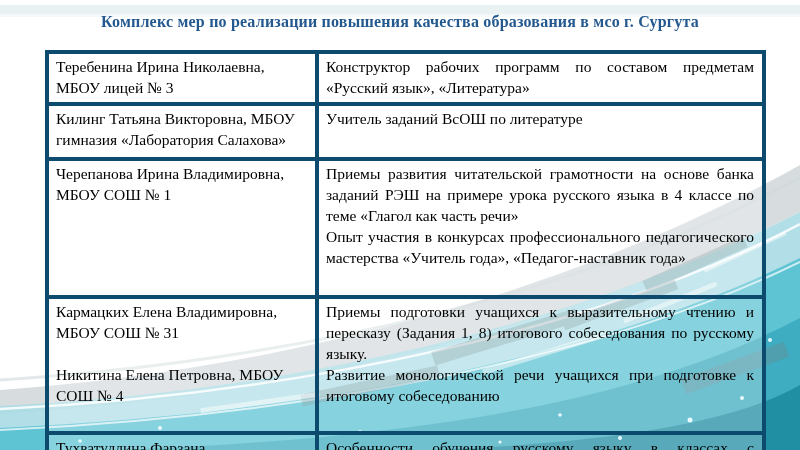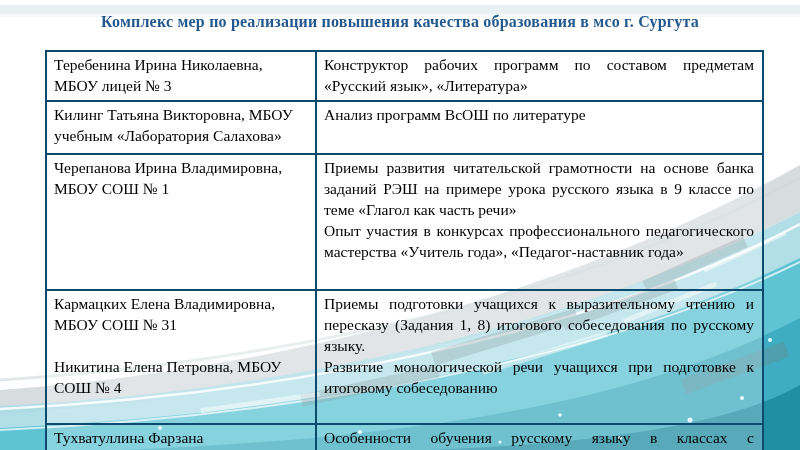--- a/index.html
+++ b/index.html
@@ -36,21 +36,21 @@
     left: 45px;
     top: 50px;
     width: 717px;
     border-collapse: collapse;
     table-layout: fixed;
     z-index: 2;
   }
   table.program-table col.c1 { width: 270px; }
   table.program-table col.c2 { width: 447px; }
   table.program-table td {
-    border: 2px solid #0c4a6e;
+    border: 4px solid #0c4a6e;
     vertical-align: top;
     padding: 2px 8px 2px 7px;
     font-size: 15.5px;
     line-height: 21px;
     color: #000000;
     white-space: pre-line;
     background: rgba(255,255,255,0.25);
     overflow: hidden;
   }
   table.program-table td.topic { text-align: justify; }
@@ -112,26 +112,26 @@
     <colgroup>
       <col class="c1">
       <col class="c2">
     </colgroup>
     <tbody>
         <tr>
           <td class="presenter">Теребенина Ирина Николаевна, МБОУ лицей № 3</td>
           <td class="topic">Конструктор рабочих программ по составом предметам «Русский язык», «Литература»</td>
         </tr>
         <tr>
-          <td class="presenter">Килинг Татьяна Викторовна, МБОУ учебным «Лаборатория Салахова»</td>
-          <td class="topic">Анализ программ ВсОШ по литературе</td>
+          <td class="presenter">Килинг Татьяна Викторовна, МБОУ гимназия «Лаборатория Салахова»</td>
+          <td class="topic">Учитель заданий ВсОШ по литературе</td>
         </tr>
         <tr>
           <td class="presenter">Черепанова Ирина Владимировна, МБОУ СОШ № 1</td>
-          <td class="topic">Приемы развития читательской грамотности на основе банка заданий РЭШ на примере урока русского языка в 9 классе по теме «Глагол как часть речи»
+          <td class="topic">Приемы развития читательской грамотности на основе банка заданий РЭШ на примере урока русского языка в 4 классе по теме «Глагол как часть речи»
 Опыт участия в конкурсах профессионального педагогического мастерства «Учитель года», «Педагог-наставник года»</td>
         </tr>
         <tr>
           <td class="presenter">Кармацких Елена Владимировна, МБОУ СОШ № 31
 
 Никитина Елена Петровна, МБОУ СОШ № 4</td>
           <td class="topic">Приемы подготовки учащихся к выразительному чтению и пересказу (Задания 1, 8) итогового собеседования по русскому языку.
 Развитие монологической речи учащихся при подготовке к итоговому собеседованию</td>
         </tr>
         <tr>

